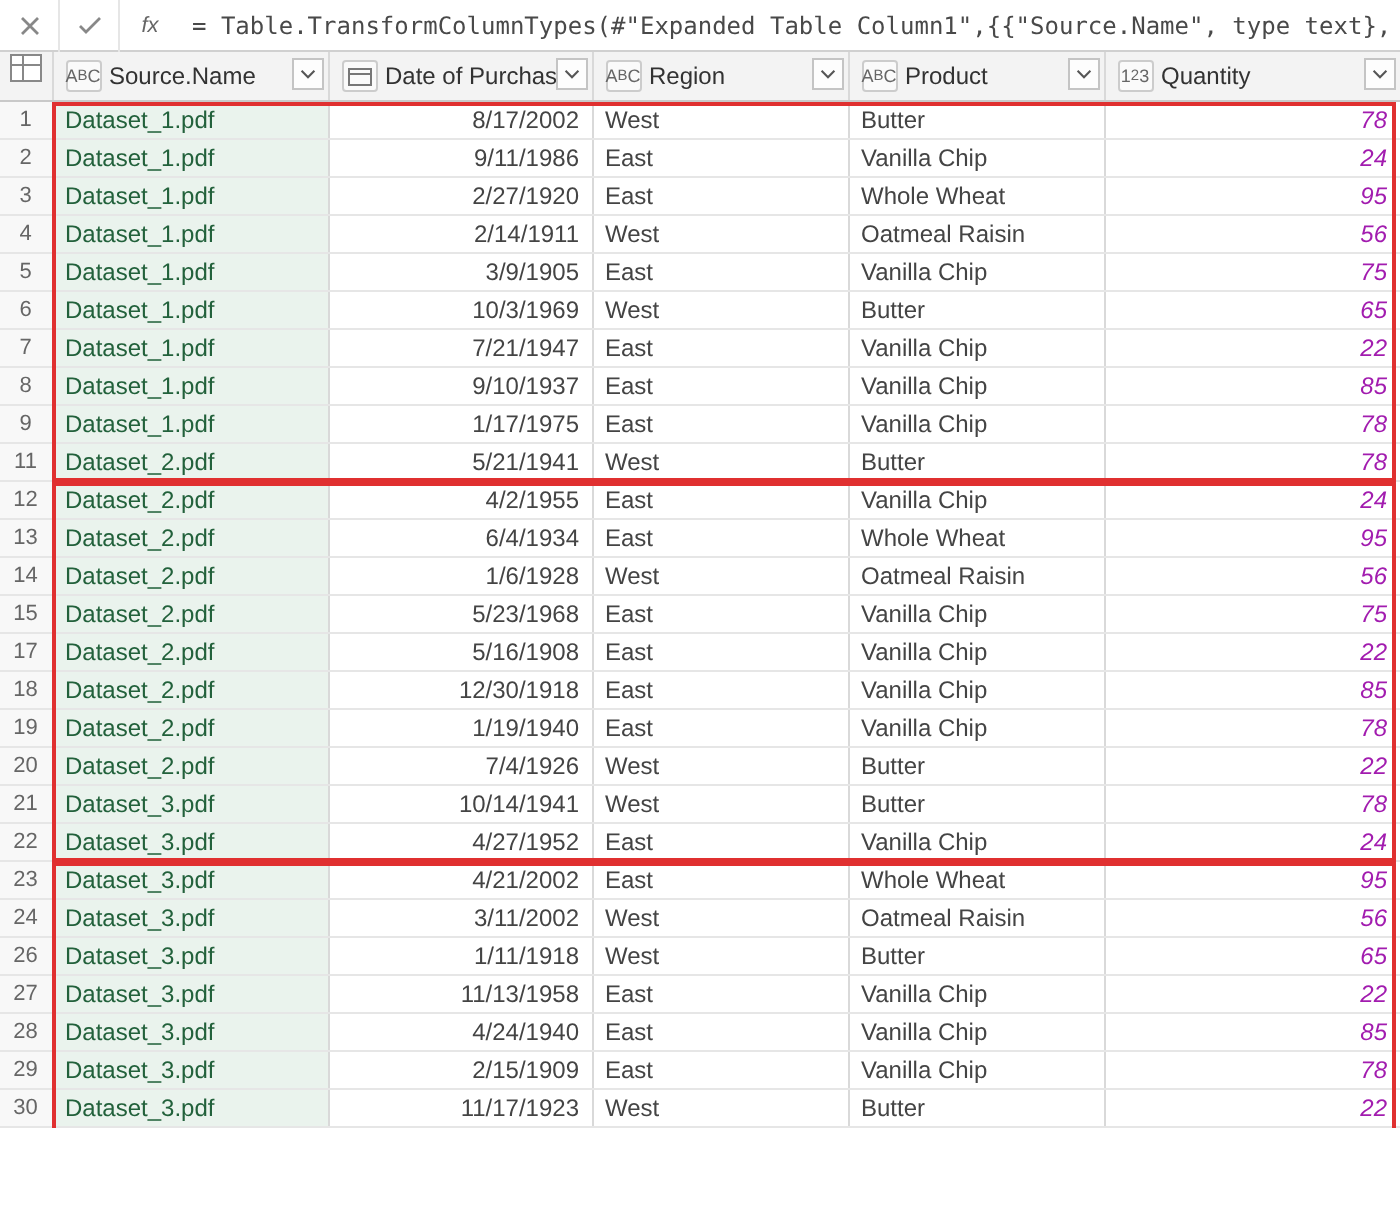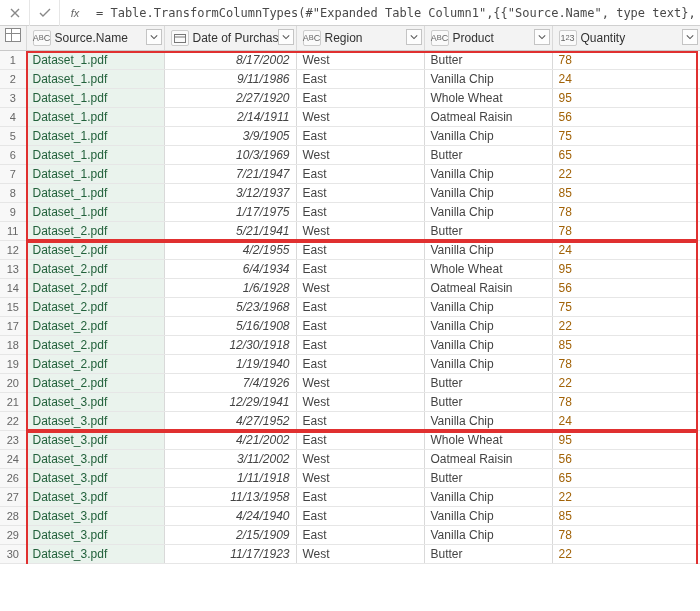--- a/index.html
+++ b/index.html
@@ -120,22 +120,22 @@
   .table-icon::before {
     content: ""; position: absolute; left:0; right:0; top:4px; border-top:1px solid #888;
   }
   .table-icon::after {
     content: ""; position: absolute; top:0; bottom:0; left:5px; border-left:1px solid #888;
   }
   .source-cell {
     background: #eaf3ed;
     color: #22613b;
   }
-  .num-cell { text-align: left; color:#a16207; }
-  .date-cell { text-align: right; font-style: italic; color:#444;margin-top:36px; }
+  .num-cell { text-align: right; font-style: italic; color:#a21caf; }
+  .date-cell { text-align: right; color:#444;margin-top:36px; }
   .txt-cell { text-align: left; color:#444; }
   
   .redbox {
     position: absolute;
     border: 2px solid #e03030;
     pointer-events: none;
   }
 </style>
 </head>
 <body>
@@ -283,21 +283,21 @@
           <td class="rownum">7</td>
           <td class="source-cell">Dataset_1.pdf</td>
           <td class="date-cell">7/21/1947</td>
           <td class="txt-cell">East</td>
           <td class="txt-cell">Vanilla Chip</td>
           <td class="num-cell">22</td>
         </tr>
         <tr>
           <td class="rownum">8</td>
           <td class="source-cell">Dataset_1.pdf</td>
-          <td class="date-cell">3/12/1937</td>
+          <td class="date-cell">9/10/1937</td>
           <td class="txt-cell">East</td>
           <td class="txt-cell">Vanilla Chip</td>
           <td class="num-cell">85</td>
         </tr>
         <tr>
           <td class="rownum">9</td>
           <td class="source-cell">Dataset_1.pdf</td>
           <td class="date-cell">1/17/1975</td>
           <td class="txt-cell">East</td>
           <td class="txt-cell">Vanilla Chip</td>
@@ -371,21 +371,21 @@
           <td class="rownum">20</td>
           <td class="source-cell">Dataset_2.pdf</td>
           <td class="date-cell">7/4/1926</td>
           <td class="txt-cell">West</td>
           <td class="txt-cell">Butter</td>
           <td class="num-cell">22</td>
         </tr>
         <tr>
           <td class="rownum">21</td>
           <td class="source-cell">Dataset_3.pdf</td>
-          <td class="date-cell">12/29/1941</td>
+          <td class="date-cell">10/14/1941</td>
           <td class="txt-cell">West</td>
           <td class="txt-cell">Butter</td>
           <td class="num-cell">78</td>
         </tr>
         <tr>
           <td class="rownum">22</td>
           <td class="source-cell">Dataset_3.pdf</td>
           <td class="date-cell">4/27/1952</td>
           <td class="txt-cell">East</td>
           <td class="txt-cell">Vanilla Chip</td>

